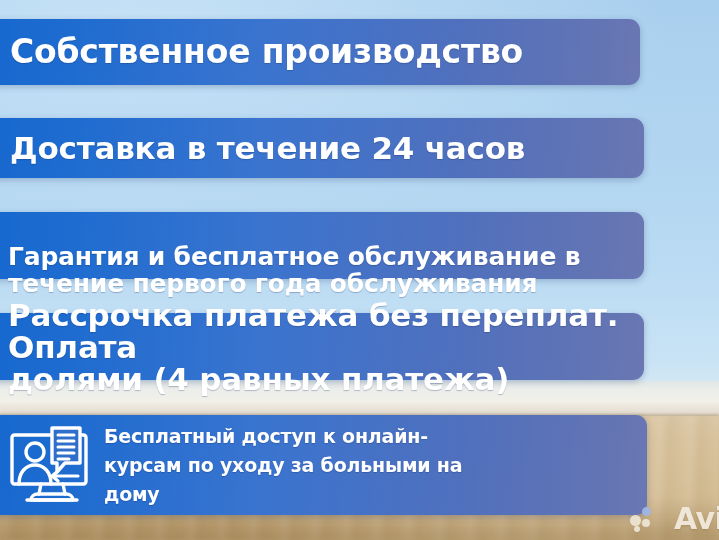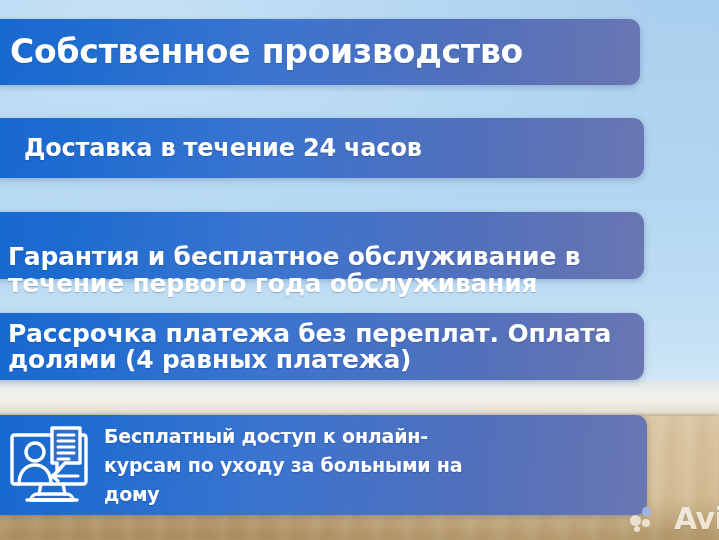--- a/index.html
+++ b/index.html
@@ -110,23 +110,22 @@
     line-height: 34px;
   }
 
   #banner-2 {
     top: 118px;
     width: 658px;
     height: 60px;
     padding-left: 24px;
   }
   #banner-2 .banner-text {
-    font-size: 24px;
+    font-size: 31px;
     line-height: 34px;
-    margin-left: 14px;
   }
 
   #banner-3 {
     top: 212px;
     width: 658px;
     height: 67px;
     padding-left: 22px;
   }
   #banner-3 .banner-text {
     font-size: 25px;
@@ -134,22 +133,22 @@
     margin-top: 48px;
   }
 
   #banner-4 {
     top: 313px;
     width: 658px;
     height: 67px;
     padding-left: 22px;
   }
   #banner-4 .banner-text {
-    font-size: 25px;
-    line-height: 26px;
+    font-size: 31px;
+    line-height: 32px;
   }
 
   #banner-5 {
     top: 415px;
     width: 661px;
     height: 100px;
     padding-left: 20px;
     align-items: center;
   }
   #banner-5 .banner-text {

